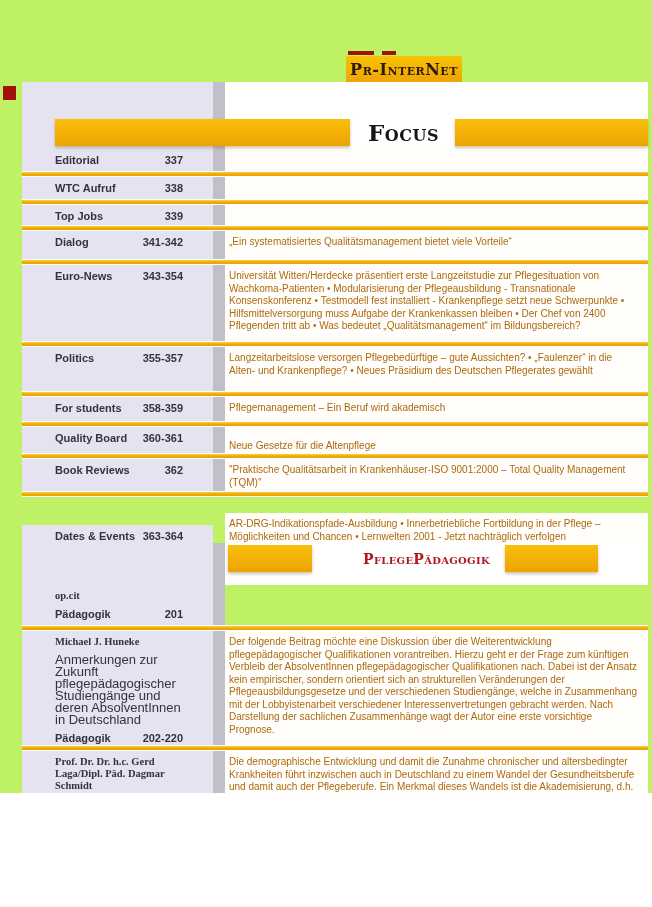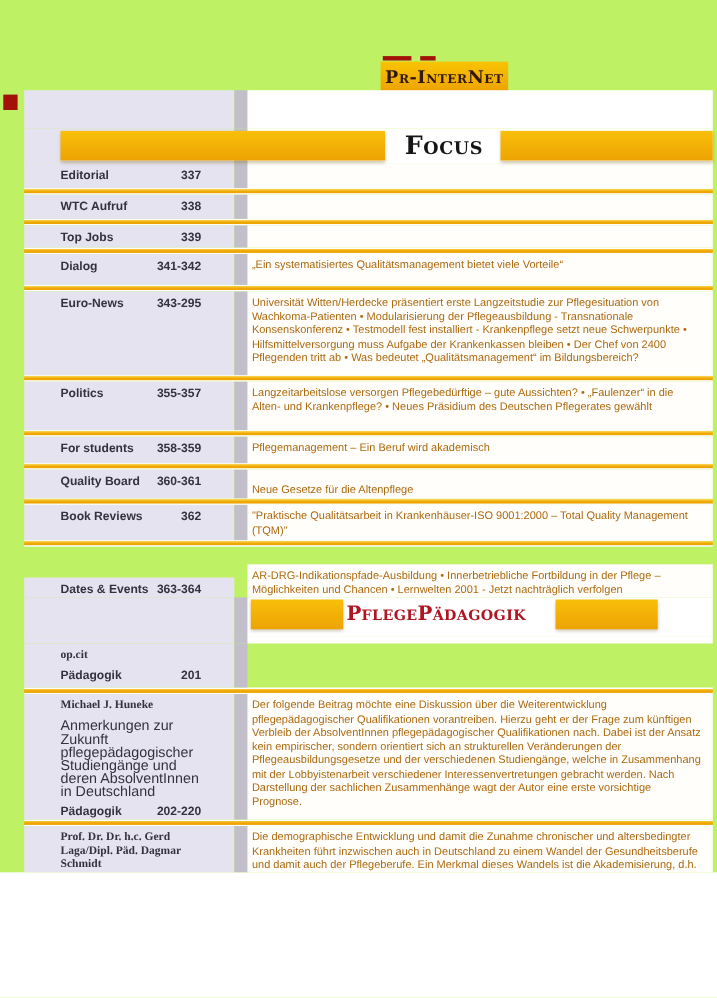--- a/index.html
+++ b/index.html
@@ -40,24 +40,24 @@
         background:linear-gradient(180deg,#f8bf0a,#eda303);
         box-shadow:0 2px 3px rgba(110,90,30,.35);}
   .focus-bar-l{left:33px;width:295px;}
   .focus-bar-r{left:433px;width:193px;}
   .focus-title{position:absolute;left:330px;width:103px;top:2px;height:27px;
                display:flex;align-items:center;justify-content:center;
                font-family:"DejaVu Serif",serif;font-weight:bold;font-variant:small-caps;
                font-size:23px;color:#161616;letter-spacing:.5px;}
   .paed-bar-l{left:206px;width:84px;}
   .paed-bar-r{left:483px;width:93px;}
-  .paed-title{position:absolute;left:278px;width:193px;top:2px;height:27px;
+  .paed-title{position:absolute;left:308px;width:193px;top:2px;height:27px;
               display:flex;align-items:center;justify-content:center;
               font-family:"DejaVu Serif",serif;font-weight:bold;font-variant:small-caps;
-              font-size:18px;color:#b01622;letter-spacing:.3px;}
+              font-size:14px;color:#b01622;letter-spacing:.3px;}
   
   .foot{position:relative;height:70px;}
   .foot-section{position:absolute;left:2px;top:0px;font-family:"DejaVu Serif",serif;
                 font-weight:bold;font-variant:small-caps;font-size:23px;color:#cfcdd6;}
   .foot-page{position:absolute;left:168px;width:64px;top:6px;text-align:center;
              font-weight:bold;font-size:18px;color:#6e6157;letter-spacing:1px;}
   .foot-issue{position:absolute;right:2px;top:12px;font-size:7.5px;color:#97959e;
               font-weight:bold;letter-spacing:.4px;}
   .foot-rule{position:absolute;left:0;right:1px;top:27px;height:3px;background:#908e97;}
 </style>
@@ -148,21 +148,21 @@
       <div class="cr">
           <p class="desc">„Ein systematisiertes Qualitätsmanagement bietet viele Vorteile“</p>
         </div>
     </div>
     <div class="sep"></div>
 
     <div class="row" style="min-height:76px;">
       <div class="cl">
           <div class="lbl">
         <span>Euro-News</span>
-        <span class="pg">343-295</span>
+        <span class="pg">343-354</span>
       </div>
         </div>
       <div class="gap"></div>
       <div class="cr">
           <p class="desc">Universität Witten/Herdecke präsentiert erste Langzeitstudie zur Pflegesituation von Wachkoma-Patienten • Modularisierung der Pflegeausbildung - Transnationale Konsenskonferenz • Testmodell fest installiert - Krankenpflege setzt neue Schwerpunkte • Hilfsmittelversorgung muss Aufgabe der Krankenkassen bleiben • Der Chef von 2400 Pflegenden tritt ab • Was bedeutet „Qualitätsmanagement“ im Bildungsbereich?</p>
         </div>
     </div>
     <div class="sep"></div>
 
     <div class="row" style="min-height:44px;">

